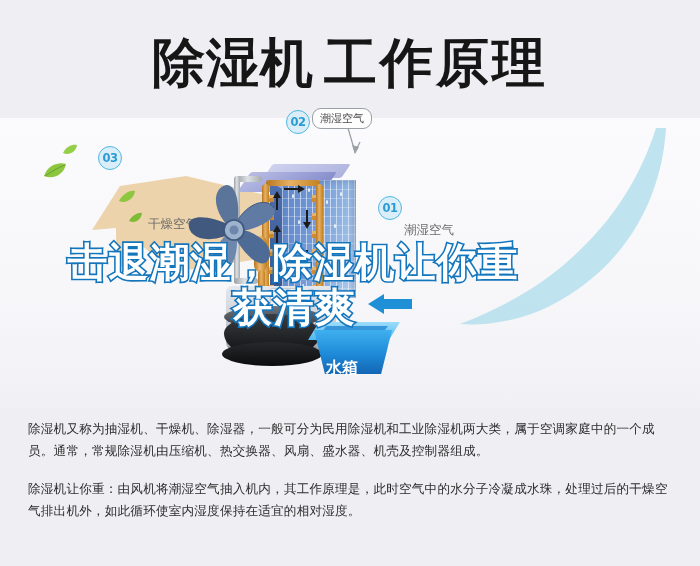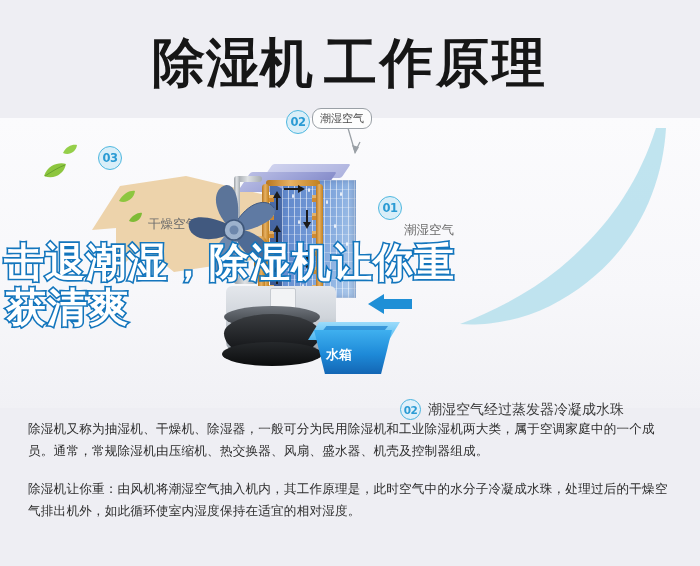--- a/index.html
+++ b/index.html
@@ -72,21 +72,21 @@
     white-space:nowrap;
   }
   .callout-tail{
     position:absolute;left:346px;top:10px;width:14px;height:26px;
   }
 
   
   .ill-label{position:absolute;color:#5a5a5a;font-size:12.5px;white-space:nowrap;}
   .label-dry{left:148px;top:98px;color:#6b6b6b;}
   .label-moist{left:404px;top:104px;color:#6b6b6b;}
-  .label-tank{left:326px;top:228px;color:#ffffff;font-size:13px;font-weight:bold;}
+  .label-tank{left:326px;top:240px;color:#ffffff;font-size:16px;font-weight:bold;}
 
   
   .machine{position:absolute;left:196px;top:18px;width:240px;height:250px;}
 
   
   .top-plate{
     position:absolute;left:48px;top:36px;width:86px;height:20px;
     background:linear-gradient(135deg,#b9bde4 0%,#9aa0d6 55%,#8086c6 100%);
     transform:skewX(-34deg);border-radius:2px;
   }
@@ -207,21 +207,21 @@
     background:#dff0fa;border:1.4px solid #49b3de;color:#2a9bd4;
     font-size:10.5px;font-weight:bold;align-items:center;justify-content:center;
     vertical-align:middle;margin-right:7px;letter-spacing:-0.5px;
     font-family:"DejaVu Sans","Liberation Sans",sans-serif;
   }
   .cap-text{vertical-align:middle;}
 
   
   .watermark{
     position:absolute;left:0;top:240px;width:582px;
-    text-align:left;pointer-events:none;z-index:40;
+    text-align:center;pointer-events:none;z-index:40;
   }
   .wm-line{
     display:block;
     font-size:40px;line-height:45px;font-weight:bold;
     font-family:"DejaVu Sans","Liberation Sans",sans-serif;
     color:#ffffff;letter-spacing:1px;
     -webkit-text-stroke:3.2px #1476bd;
     paint-order:stroke fill;
     text-shadow:0 0 1px #1476bd;
   }
@@ -391,23 +391,20 @@
 
       <div class="tank">
         <div class="tank-top"></div>
         <div class="tank-rim"></div>
         <div class="tank-front"></div>
       </div>
     </div>
 
     <div class="ill-label label-tank">水箱</div>
 
-    <div class="caption-line cap-2">
-      <span class="cap-badge">02</span><span class="cap-text">潮湿空气经过蒸发器冷凝成水珠</span>
-    </div>
   </div>
 
   <div class="watermark">
     <span class="wm-line l1">击退潮湿，除湿机让你重</span>
     <span class="wm-line l2">获清爽</span>
   </div>
 
   <div class="copy">
     <p>除湿机又称为抽湿机、干燥机、除湿器，一般可分为民用除湿机和工业除湿机两大类，属于空调家庭中的一个成员。通常，常规除湿机由压缩机、热交换器、风扇、盛水器、机壳及控制器组成。</p>
     <p class="second"><span class="lead">除湿机让你重：</span><span>由风机将潮湿空气抽入机内，其工作原理是，此时空气中的水分子冷凝成水珠，处理过后的干燥空气排出机外，如此循环使室内湿度保持在适宜的相对湿度。</span></p>

